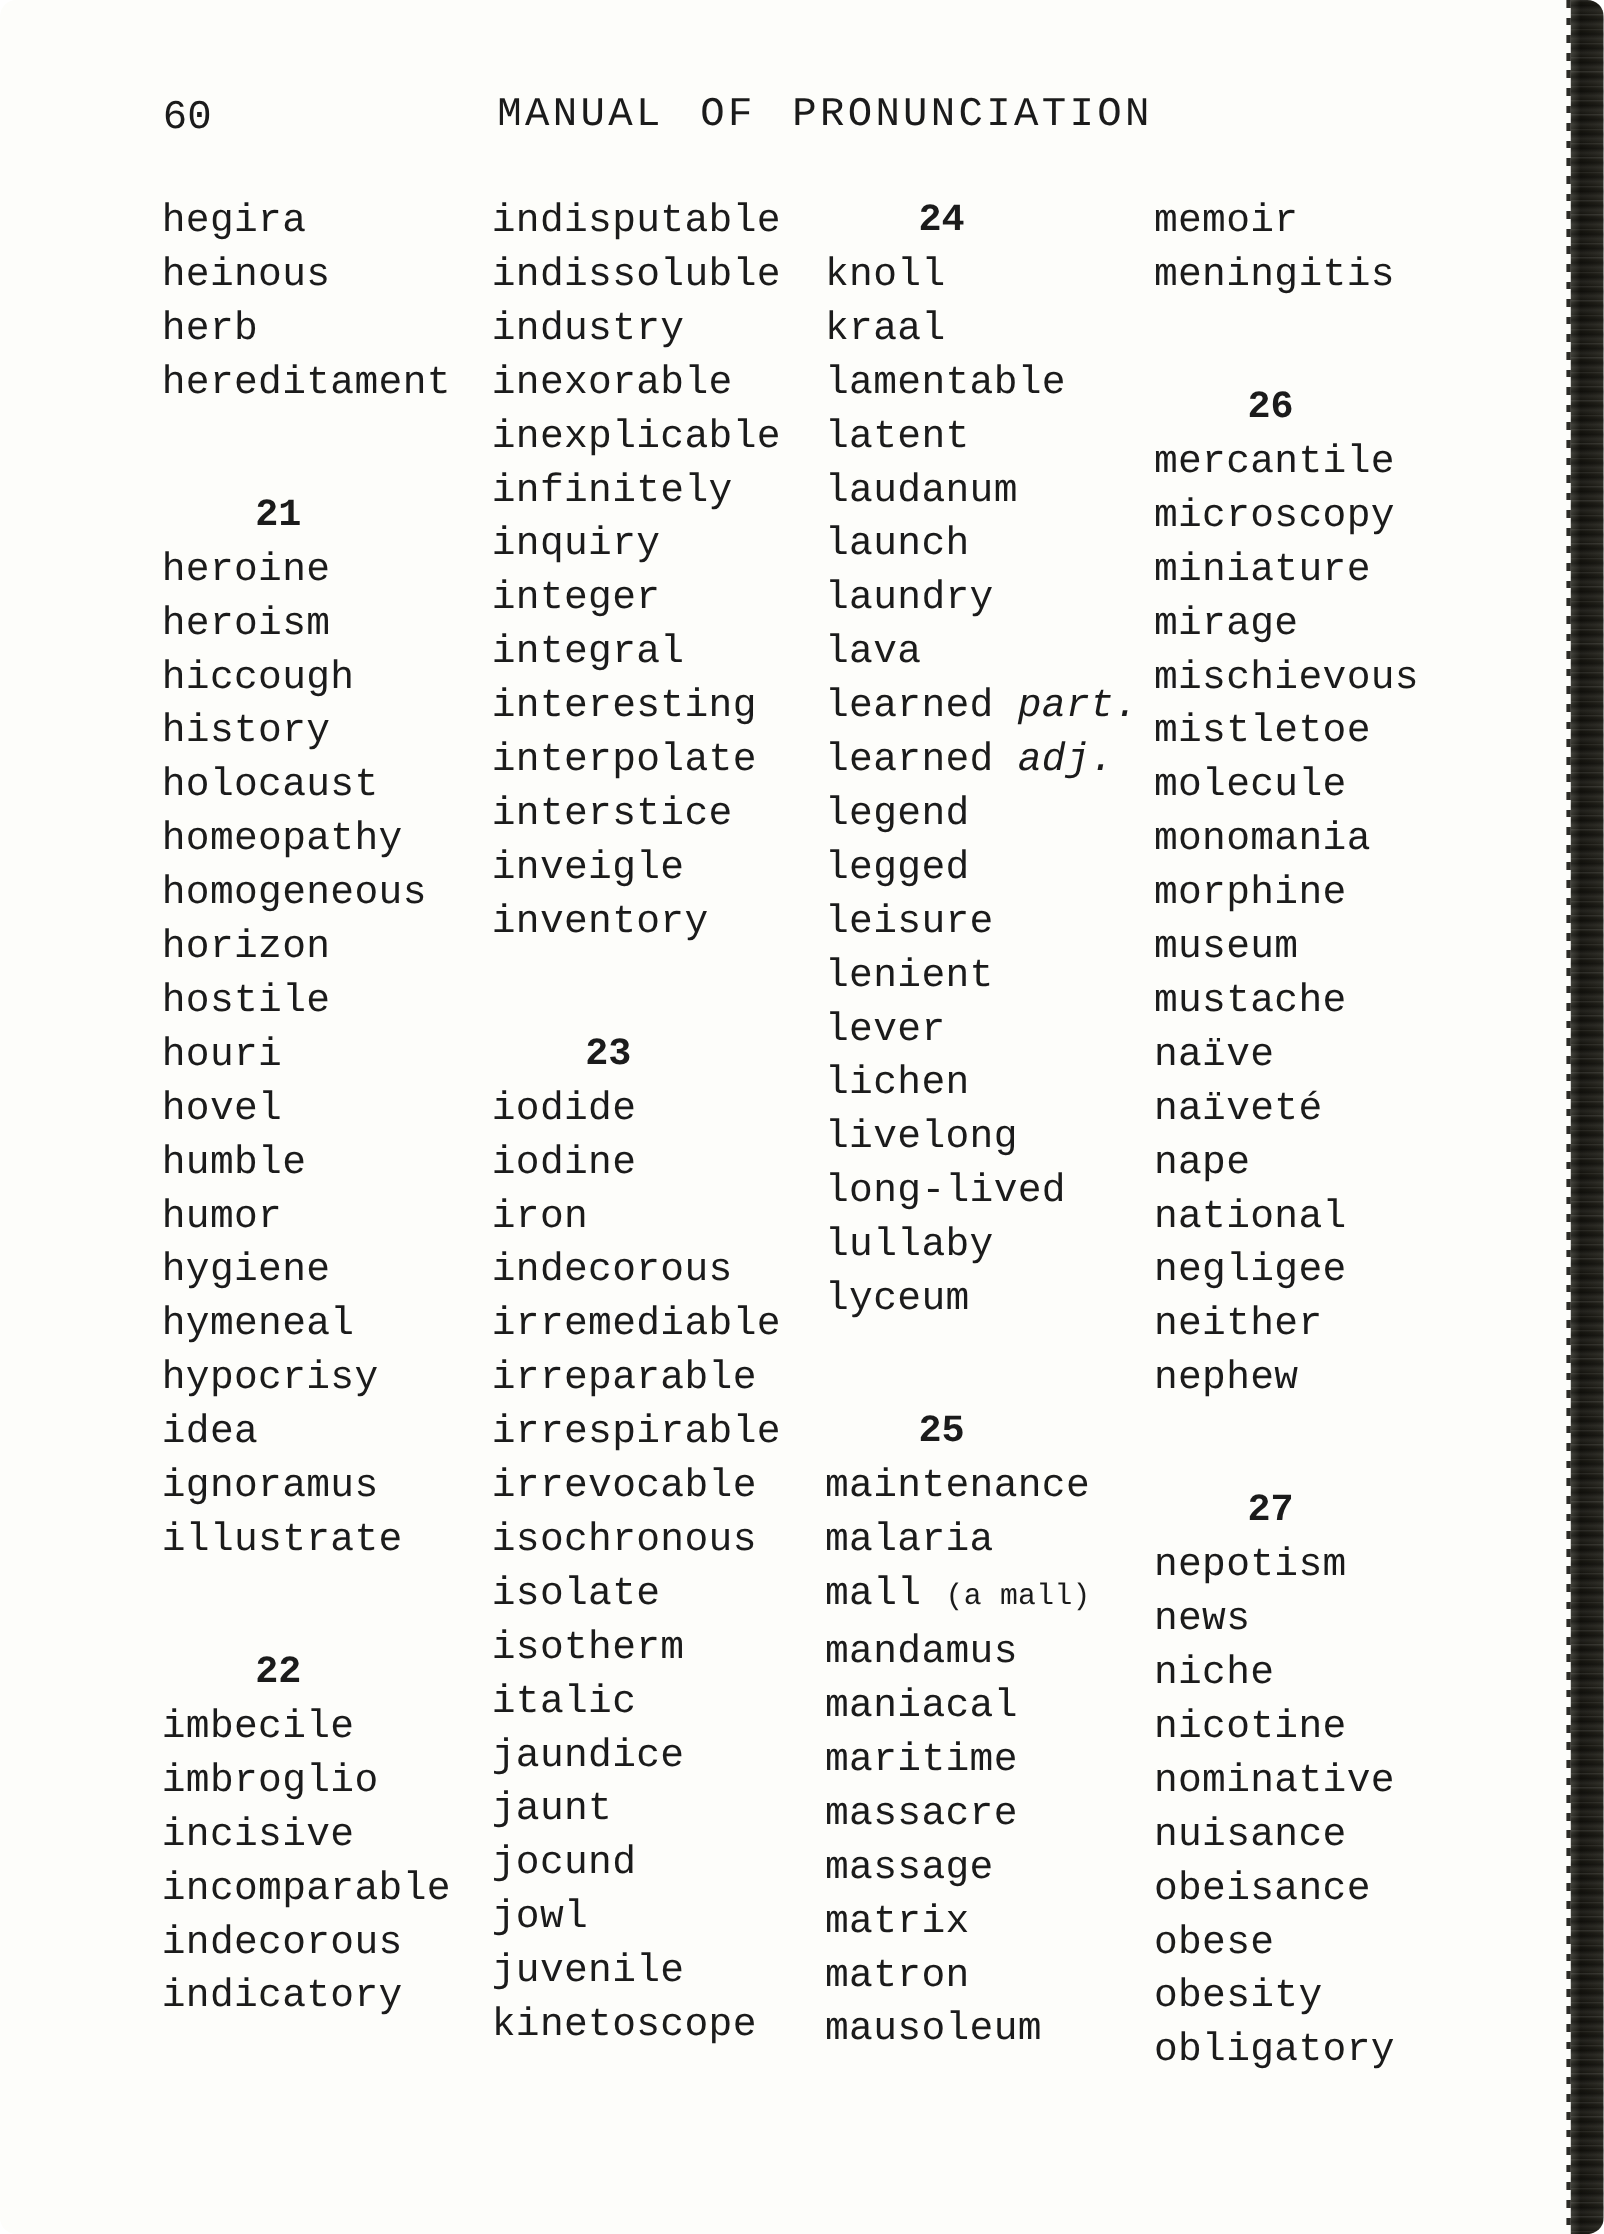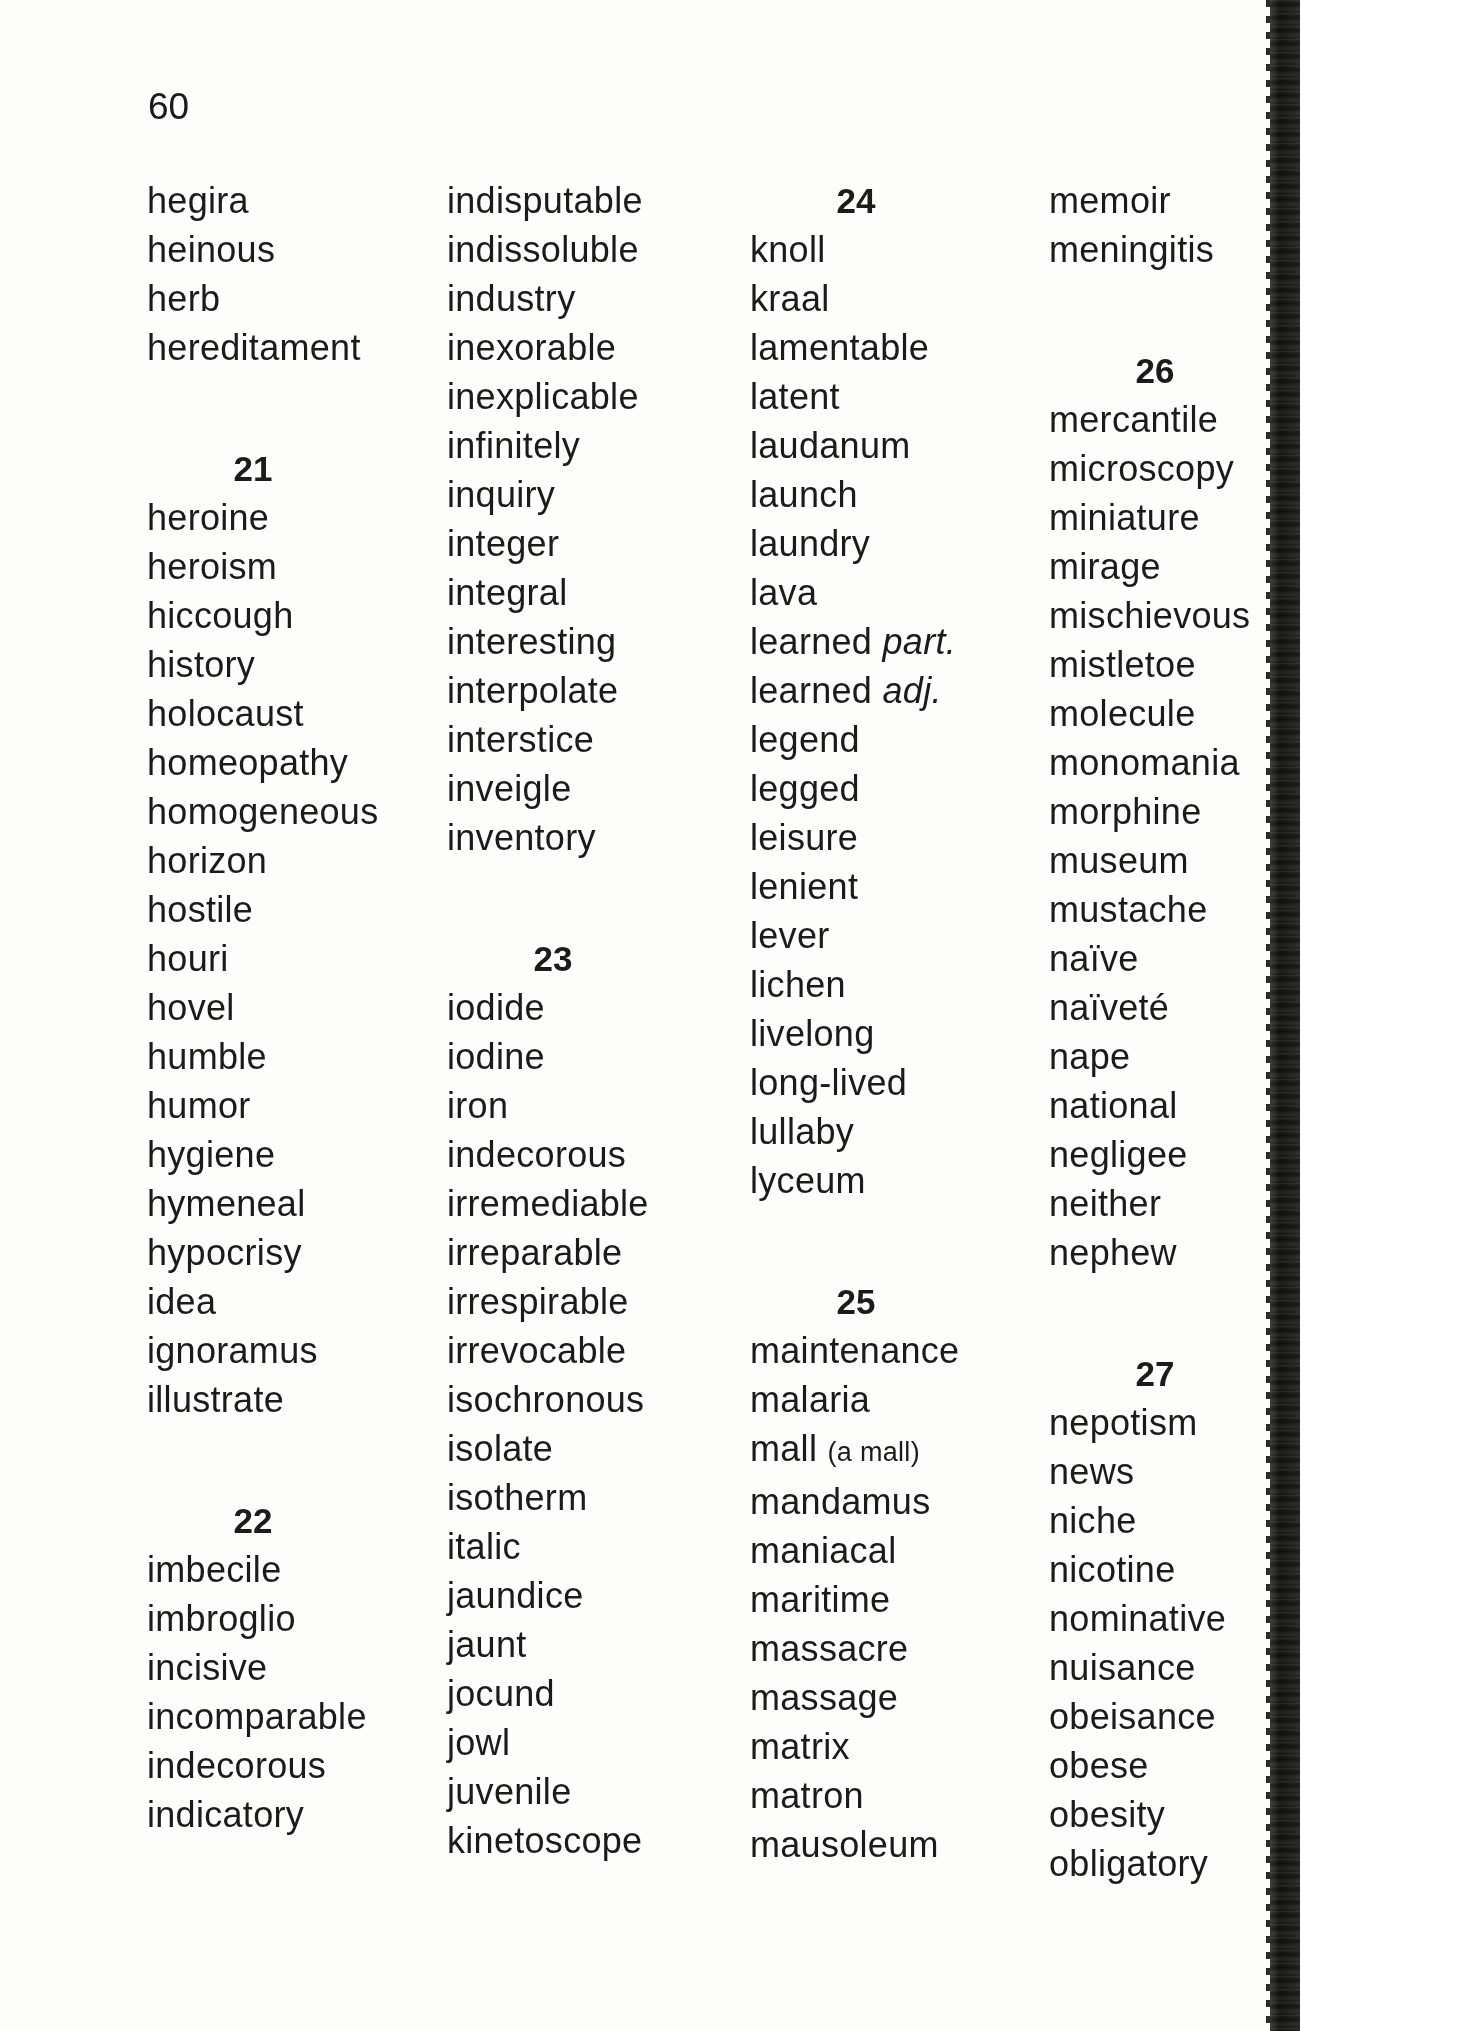--- a/index.html
+++ b/index.html
@@ -2,26 +2,27 @@
 <html><head>
 <meta charset="utf-8">
 <style>
   html, body {
     margin: 0;
     padding: 0;
     background: #ffffff;
   }
   .page {
     position: relative;
-    width: 1300px;
+    width: 1458px;
     height: 2031px;
     background: #fdfdfa;
-    font-family: Liberation Sans, sans-serif;
+    font-family: Liberation Mono, monospace;
     color: #1b1b1b;
     overflow: hidden;
+    border-radius: 15px;
   }
   .page-number {
     position: absolute;
     left: 148px;
     top: 86px;
     font-size: 37px;
   }
   .page-title {
     position: absolute;
     left: 370px;
@@ -81,20 +82,21 @@
       repeating-linear-gradient(180deg,
         rgba(21,20,15,0.9) 0 7px,
         rgba(21,20,15,0.0) 7px 16px);
   }
 </style>
 </head>
 <body>
 
 <div class="page">
   <div class="page-number">60</div>
+  <div class="page-title">MANUAL OF PRONUNCIATION</div>
 
   <div class="col col-1">
       <div class="word-entry">hegira</div>
       <div class="word-entry">heinous</div>
       <div class="word-entry">herb</div>
       <div class="word-entry">hereditament</div>
       <div class="section-number">21</div>
       <div class="word-entry">heroine</div>
       <div class="word-entry">heroism</div>
       <div class="word-entry">hiccough</div>

